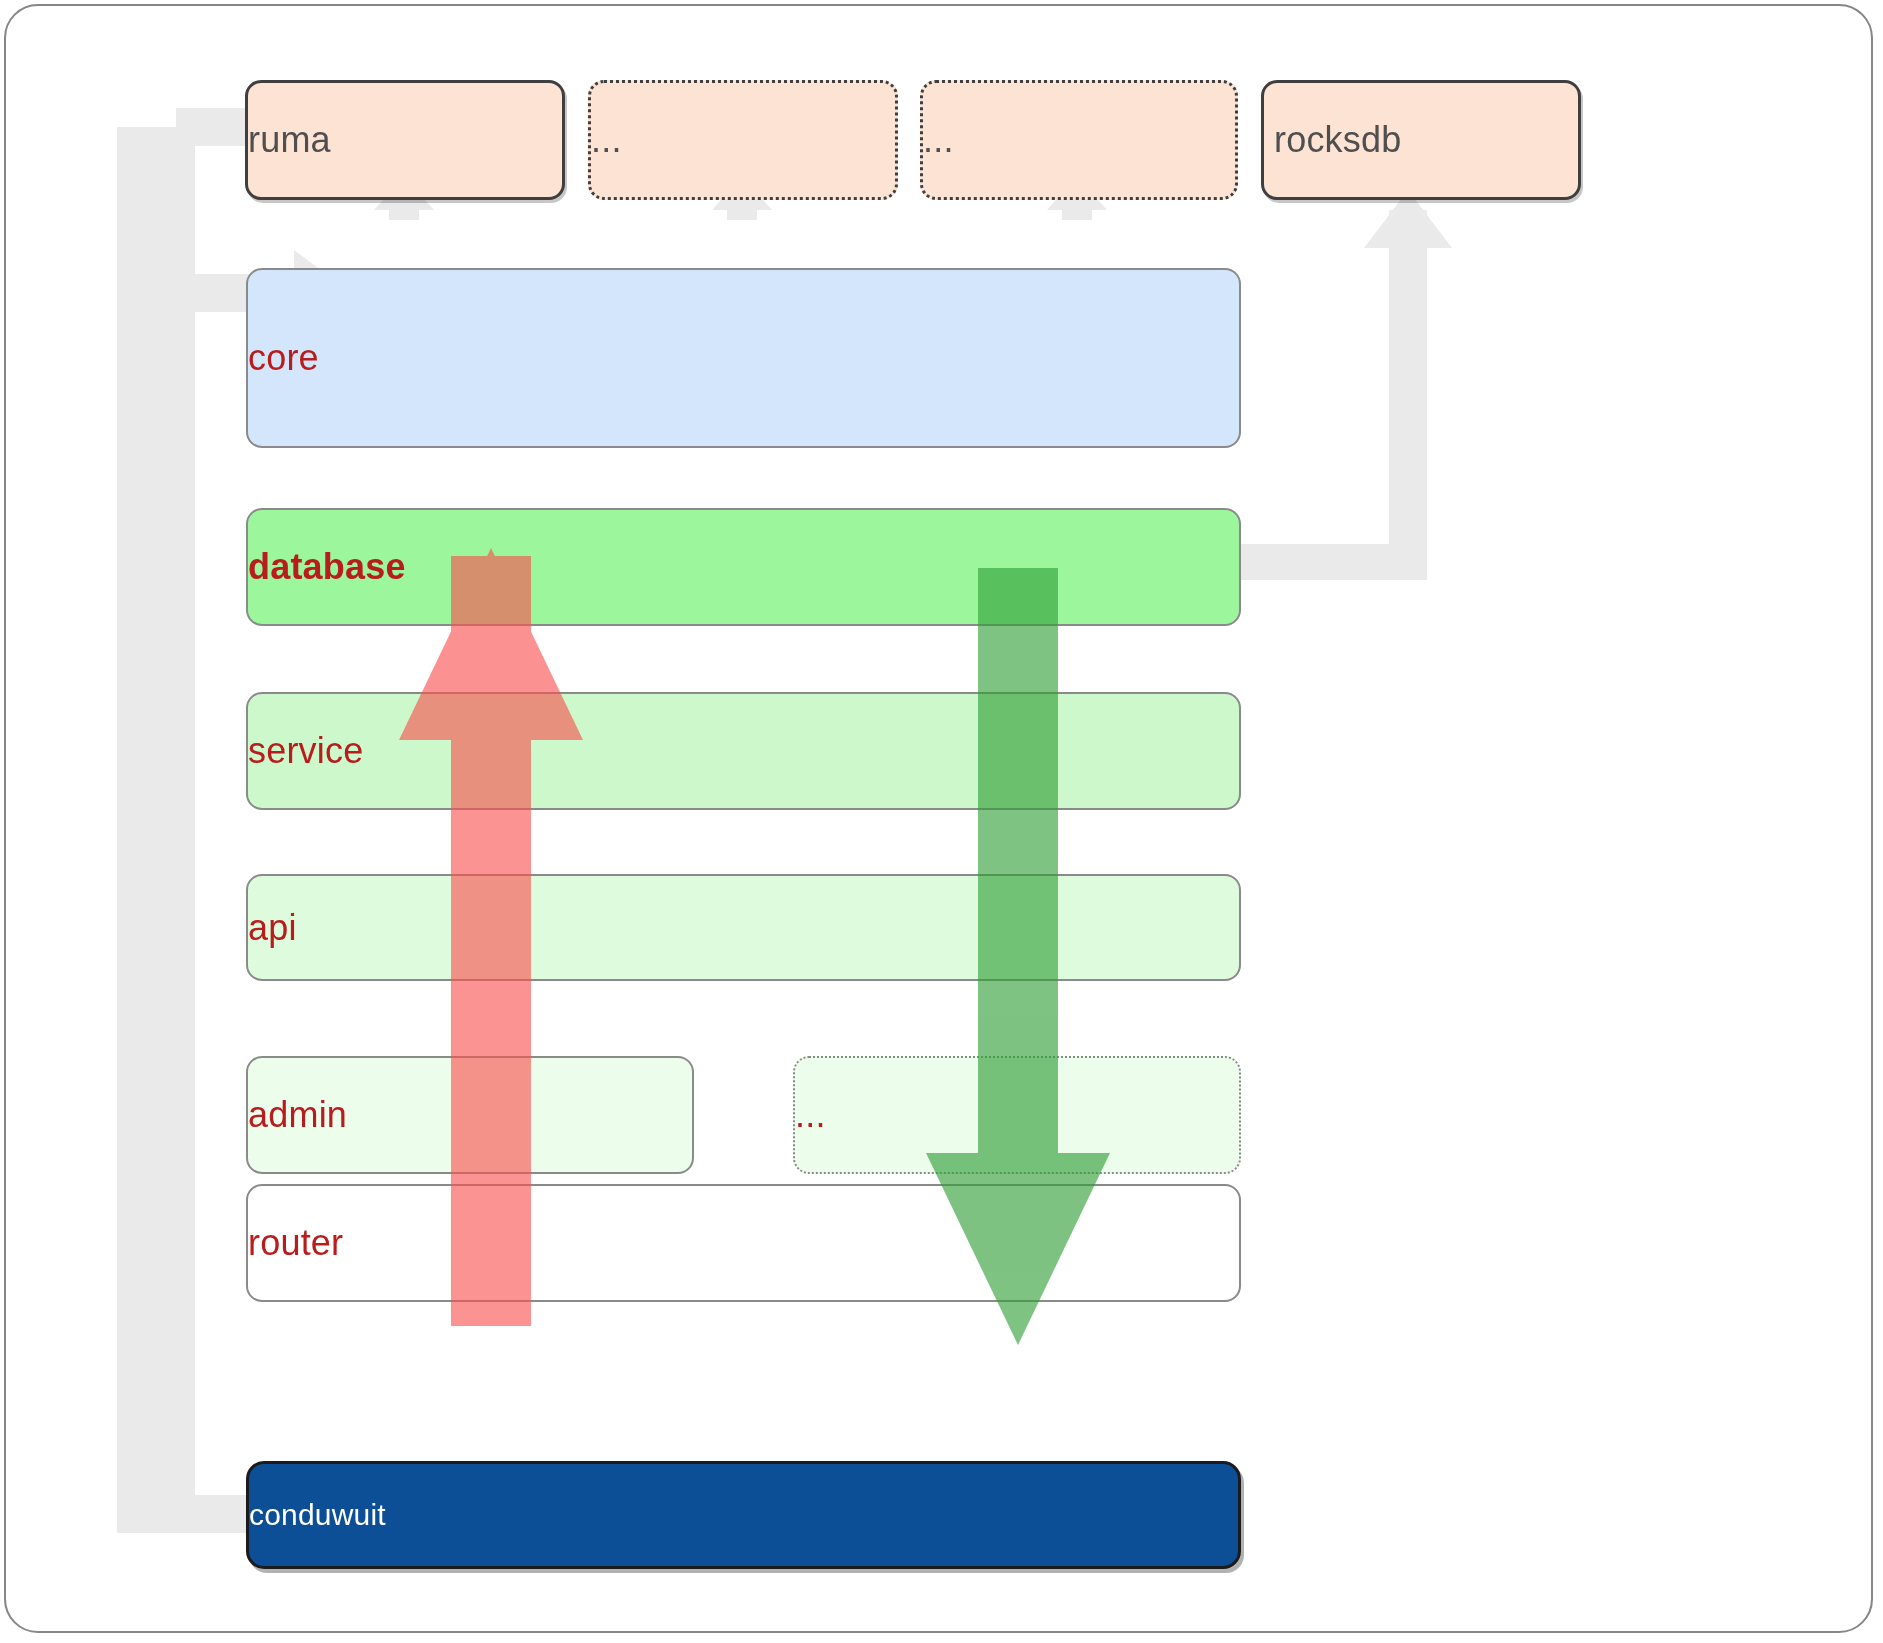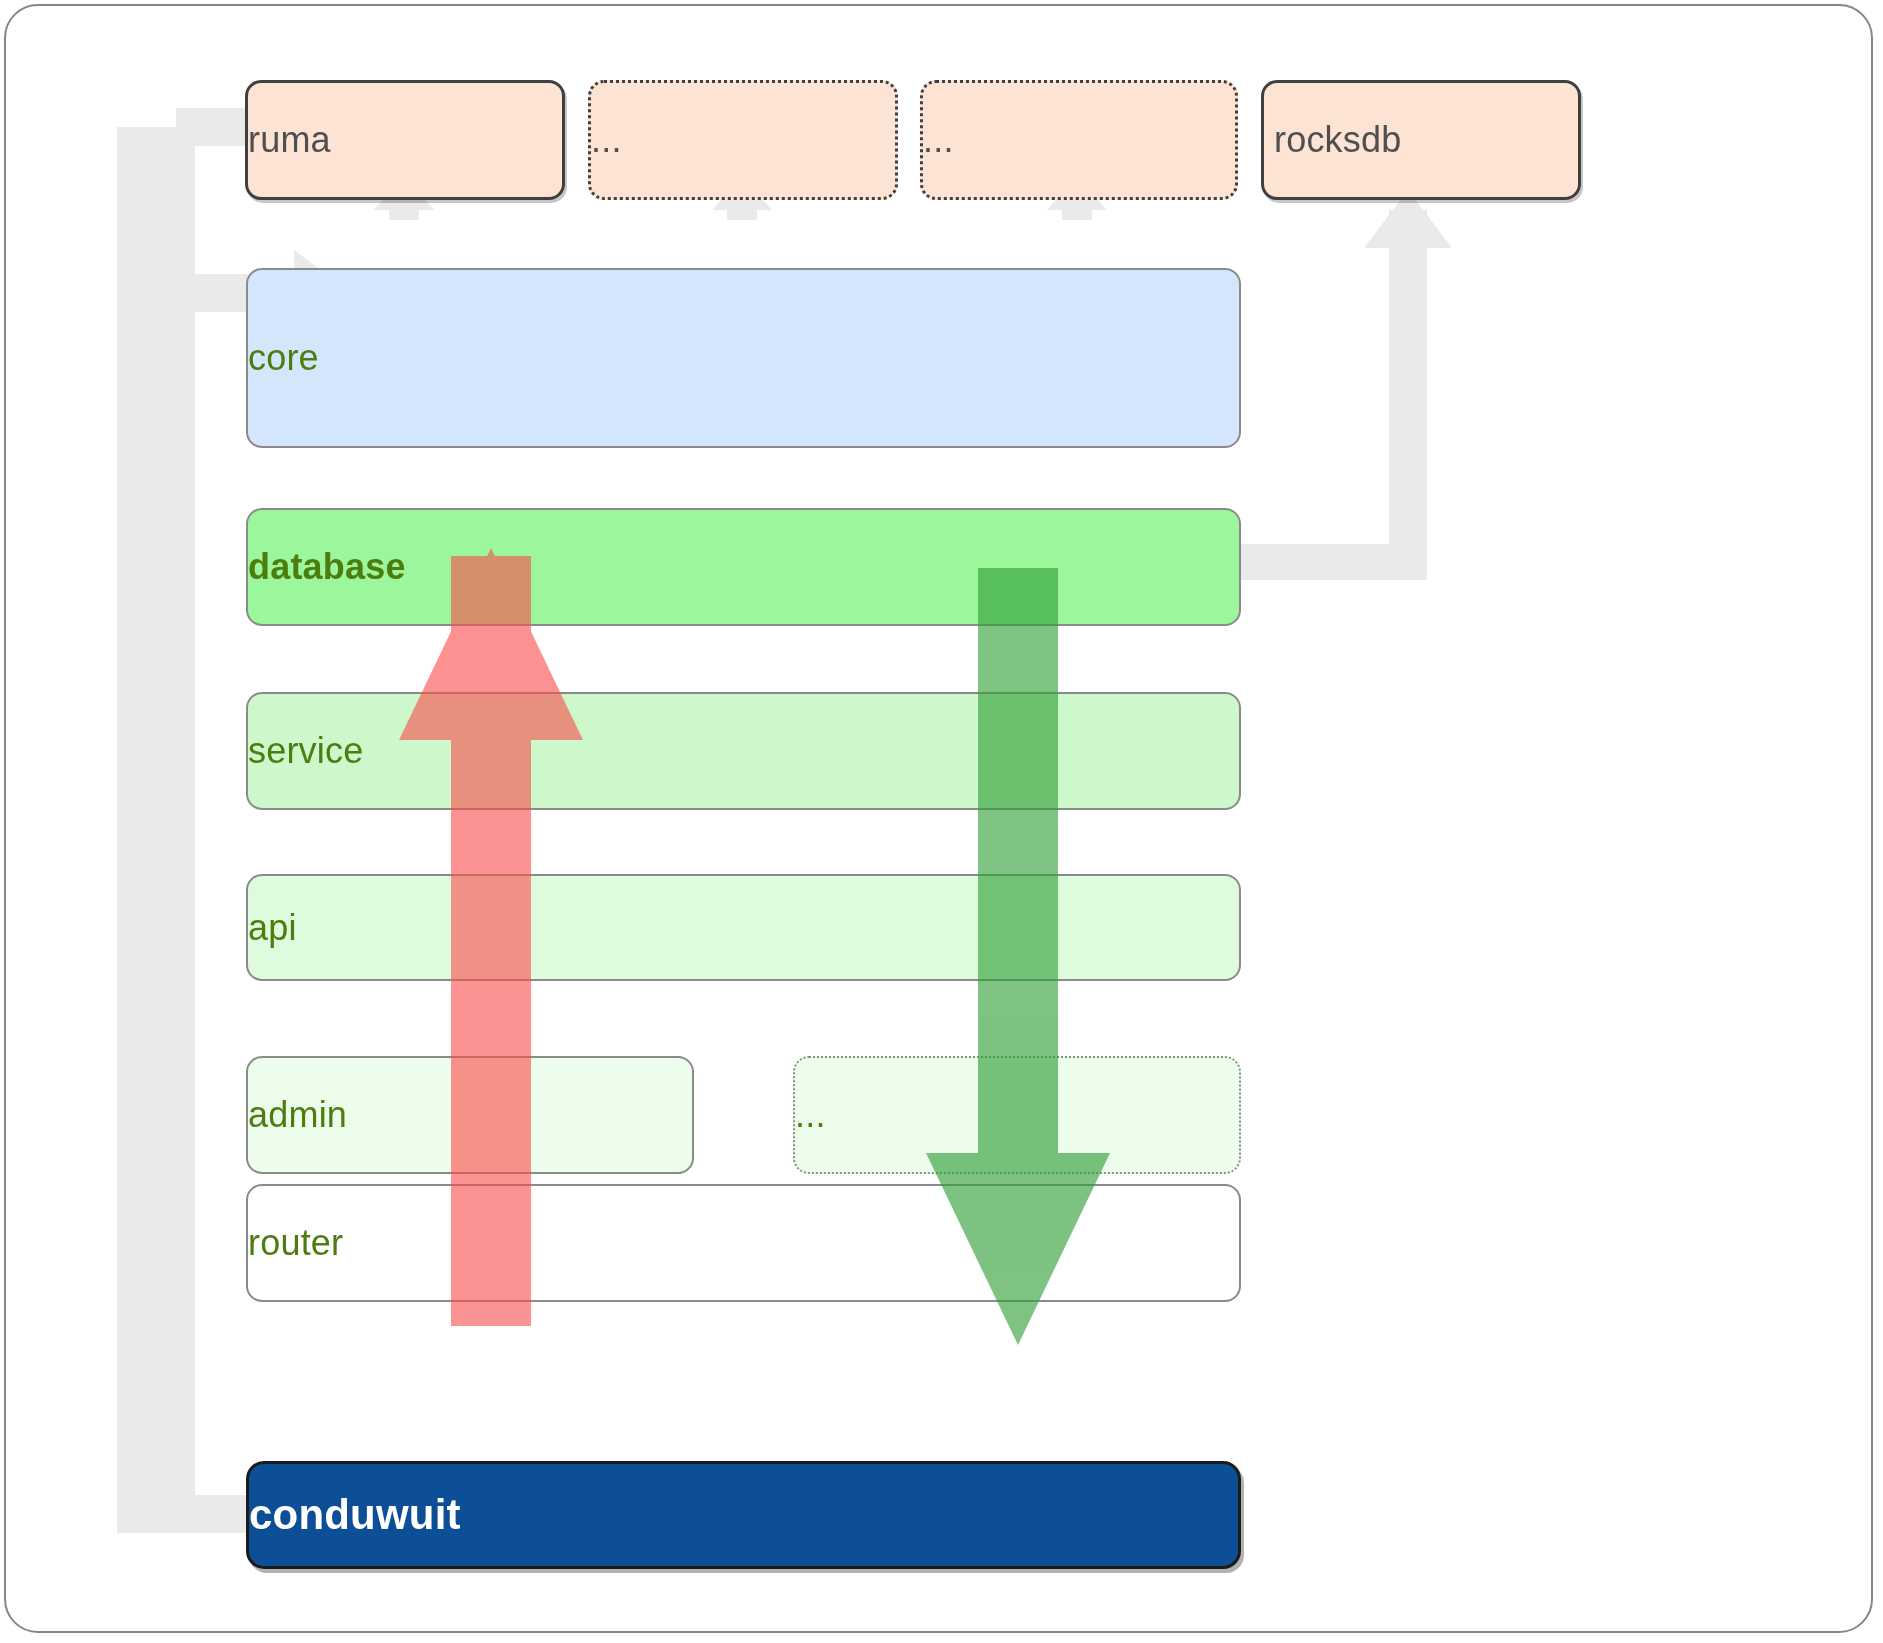--- a/index.html
+++ b/index.html
@@ -34,21 +34,21 @@
     position: absolute;
     box-sizing: border-box;
     display: flex;
     align-items: center;
     border-radius: 14px;
   }
   .node .label {
     position: relative;
     z-index: 3;
     font-size: 36px;
-    color: #4d7c0f;
+    color: #b91c1c;
     letter-spacing: .2px;
     white-space: nowrap;
   }
   
   .dep {
     background: #fce3d4;
     border: 3px solid #3f3f3f;
     border-radius: 16px;
     box-shadow: 2px 3px 0 rgba(0,0,0,.22);
   }
@@ -73,22 +73,22 @@
   .layer.l-rt   { background: #ffffff; }
 
   .app {
     background: #0d4f96;
     border: 3px solid #1b1b1b;
     border-radius: 18px;
     box-shadow: 3px 4px 0 rgba(0,0,0,.30);
   }
   .app .label {
     color: #ffffff;
-    font-weight: bold;
-    font-size: 42px;
+    font-weight: normal;
+    font-size: 30px;
   }
 
   
   #legend {
     position: absolute;
     left: 1334px;
     top: 924px;
     width: 462px;
     height: 360px;
     background: #efefef;

